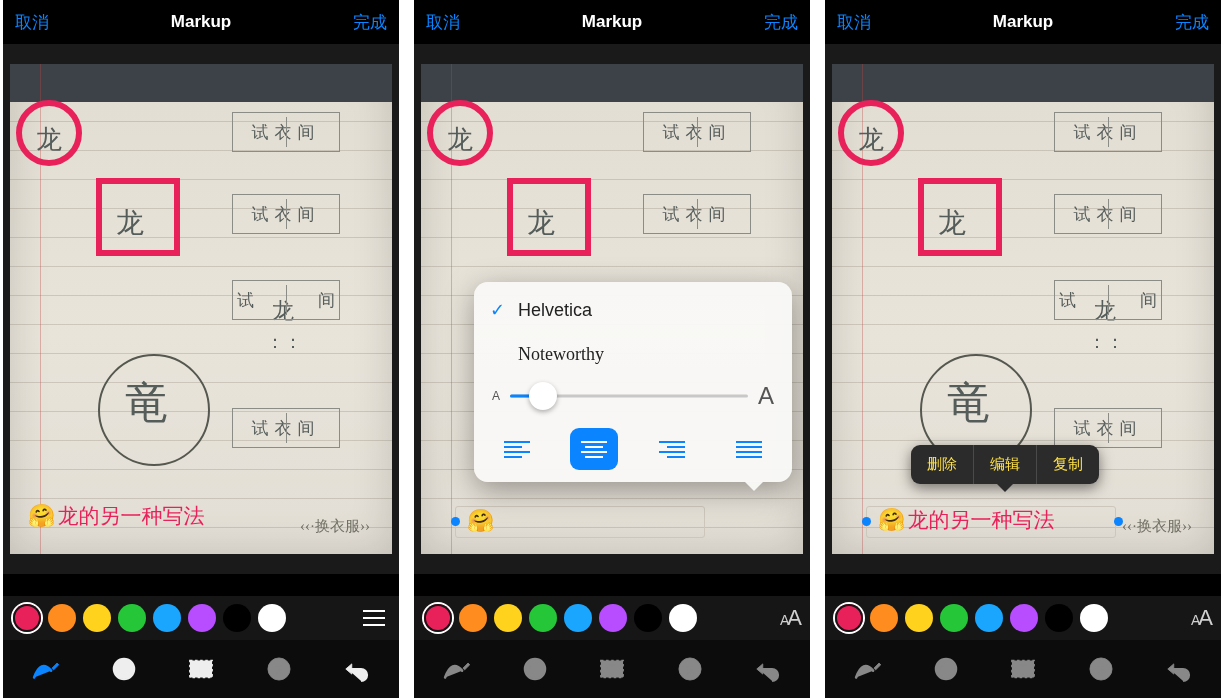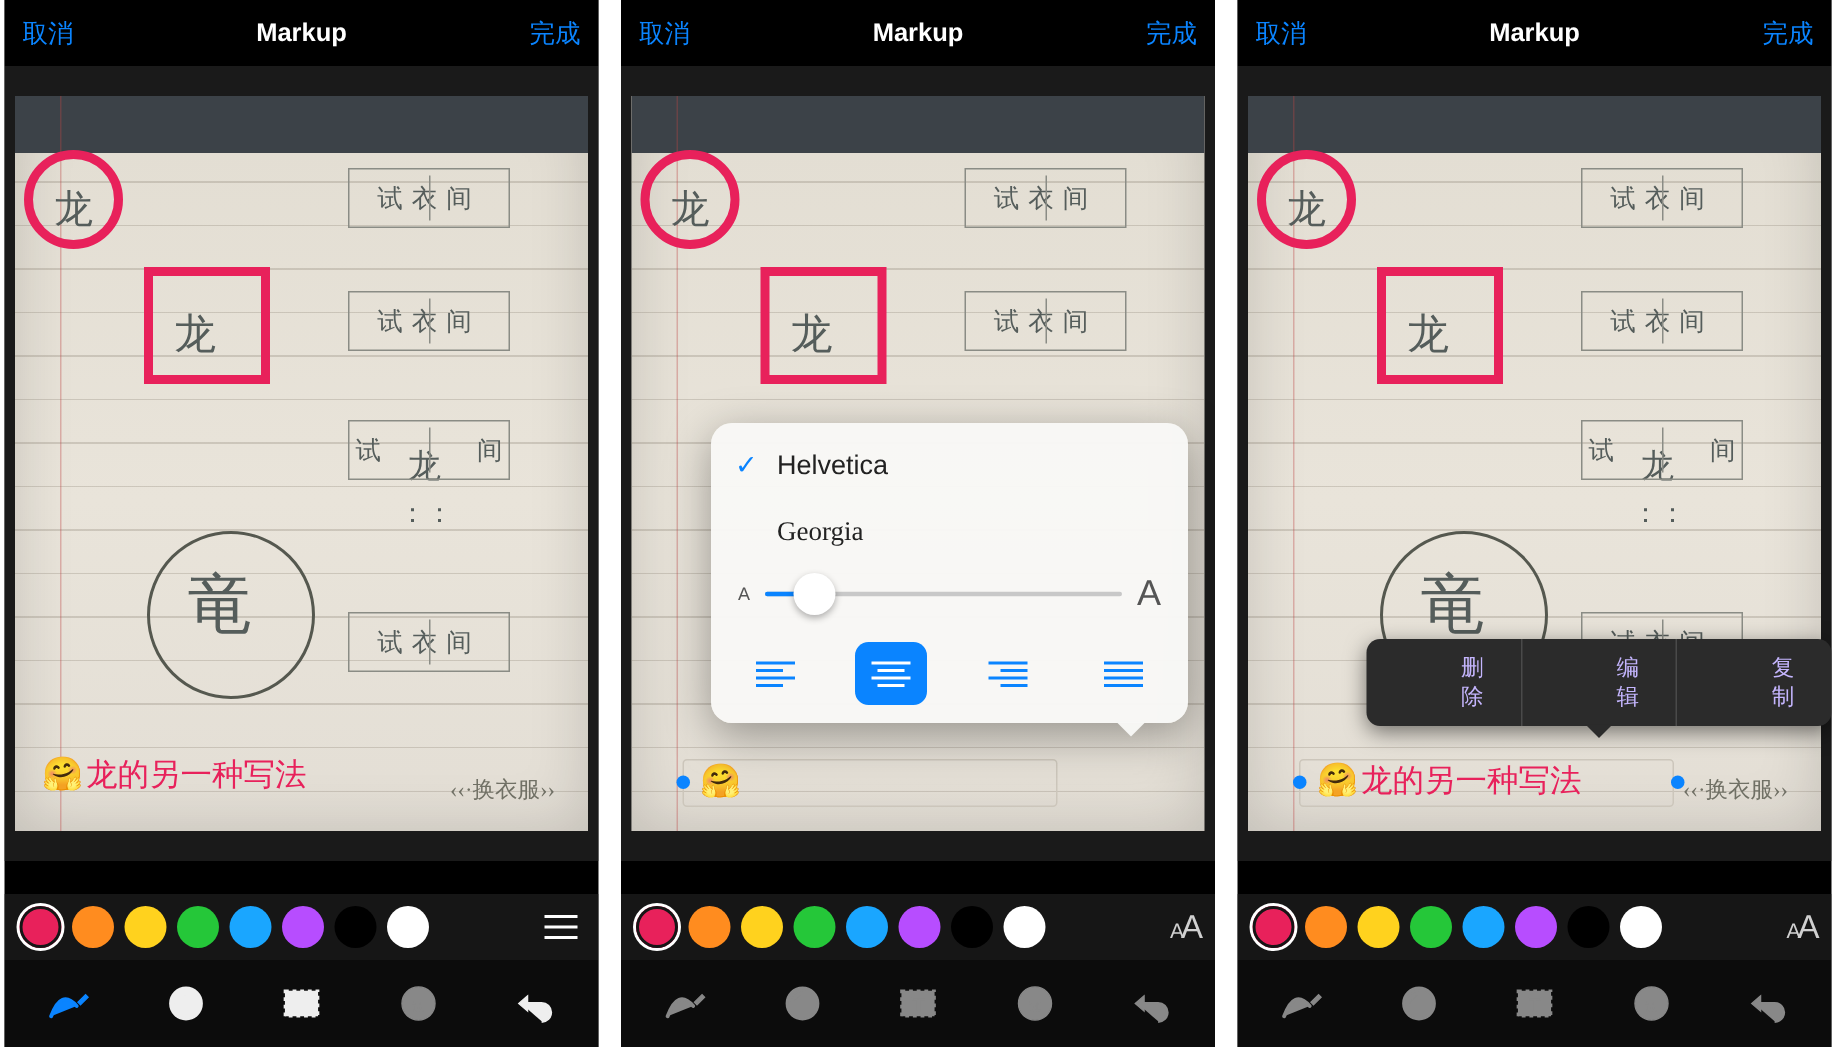--- a/index.html
+++ b/index.html
@@ -108,21 +108,21 @@
 
 .ctx-menu{
   position:absolute;bottom:90px;left:86px;
   background:#2b2b2b;border-radius:9px;display:flex;z-index:20;
   box-shadow:0 4px 14px rgba(0,0,0,0.5);
 }
 .ctx-menu::after{
   content:"";position:absolute;bottom:-8px;left:50%;transform:translateX(-50%);
   border:9px solid transparent;border-top-color:#2b2b2b;border-bottom:none;
 }
-.ctx-item{color:#c4b5fd;font-size:15px;padding:10px 16px;margin-left:47px;}
+.ctx-item{color:#fde047;font-size:15px;padding:10px 16px;}
 .ctx-sep{width:1px;background:#4a4a4a;}
 </style>
 </head>
 <body>
 
 <div class="container">
 
   <div class="phone">
     <div class="nav">
       <div class="left">取消</div>
@@ -239,23 +239,23 @@
         <div class="annot" style="left:46px;bottom:20px">
           <span class="emoji">🤗</span>
         </div>
       </div>
 
       <div class="popover">
         <div class="font-row">
           <span class="check">✓</span>
           <span>Helvetica</span>
         </div>
-        <div class="font-row georgia">
+        <div class="font-row noteworthy">
           <span class="check"></span>
-            <span>Georgia</span>
+            <span>Noteworthy</span>
         </div>
         <div class="slider-row">
           <span class="sa">A</span>
           <div class="slider">
             <div class="slider-track"></div>
               <div class="slider-fill"></div>
               <div class="slider-thumb"></div>
           </div>
           <span class="la">A</span>
         </div>

